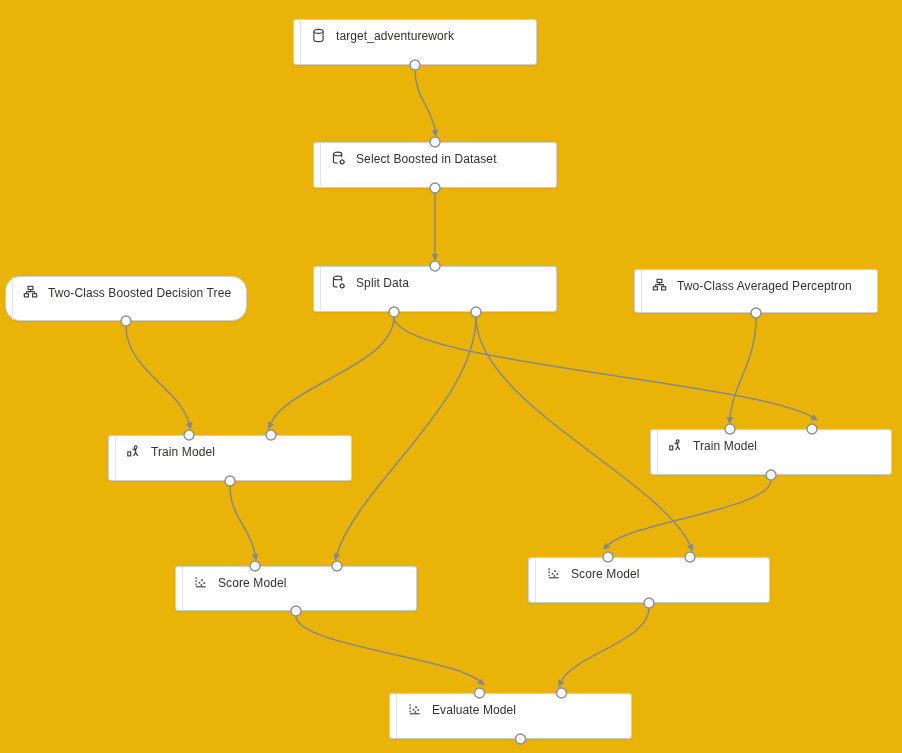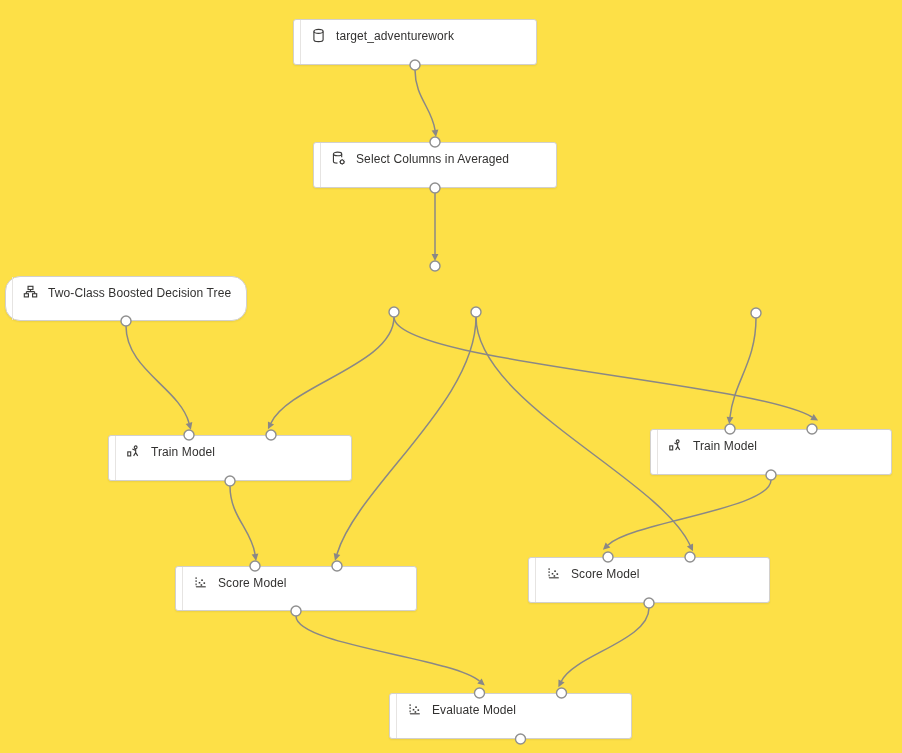--- a/index.html
+++ b/index.html
@@ -4,21 +4,21 @@
 <style>
   html,body{margin:0;padding:0;}
   body{
     background:#f2f2f2;
     font-family:"Liberation Sans","DejaVu Sans",sans-serif;
     -webkit-font-smoothing:antialiased;
   }
   #canvas{
     position:relative;
     width:902px;height:753px;
-    background:#fde047;
+    background:#eab308;
     overflow:hidden;
   }
   .node{
     position:absolute;
     background:#ffffff;
     border:1px solid #d2d0ce;
     border-radius:3px;
     box-shadow:0 1px 2px rgba(0,0,0,.07);
     box-sizing:border-box;
     cursor:pointer;
@@ -79,40 +79,68 @@
     <div class="strip"></div>
     <div class="node-row">
       <span class="icon">
           <svg width="15" height="15" viewBox="0 0 16 16" fill="none" stroke="#3b3a39" stroke-width="1.2">
             <ellipse cx="7" cy="3.1" rx="4.4" ry="1.9"></ellipse>
             <path d="M2.6 3.1v8c0 .95 1.85 1.8 4.3 1.87M11.4 3.1v3.6"></path>
             <circle cx="11.9" cy="11.6" r="2.0"></circle>
             <path stroke-width="1" d="M11.9 8.5v1.1M11.9 13.6v1.1M8.8 11.6h1.1M13.9 11.6h1.1M9.8 9.5l.75.75M13.25 12.95l.75.75M14 9.5l-.75.75M10.55 12.95l-.75.75"></path>
           </svg>
         </span>
-      <span class="label">Select Columns in Averaged</span>
-    </div>
-  </div>
-
+      <span class="label">Select Boosted in Dataset</span>
+    </div>
+  </div>
+
+  <div class="node" style="left: 313px; top: 266px; width: 244px; height: 46px;">
+    <div class="strip"></div>
+    <div class="node-row">
+      <span class="icon">
+          <svg width="15" height="15" viewBox="0 0 16 16" fill="none" stroke="#3b3a39" stroke-width="1.2">
+            <ellipse cx="7" cy="3.1" rx="4.4" ry="1.9"></ellipse>
+            <path d="M2.6 3.1v8c0 .95 1.85 1.8 4.3 1.87M11.4 3.1v3.6"></path>
+            <circle cx="11.9" cy="11.6" r="2.0"></circle>
+            <path stroke-width="1" d="M11.9 8.5v1.1M11.9 13.6v1.1M8.8 11.6h1.1M13.9 11.6h1.1M9.8 9.5l.75.75M13.25 12.95l.75.75M14 9.5l-.75.75M10.55 12.95l-.75.75"></path>
+          </svg>
+        </span>
+      <span class="label">Split Data</span>
+    </div>
+  </div>
 
   <div class="node" style="left: 5px; top: 276px; width: 242px; height: 45px; border-radius: 15px;">
     <div class="strip"></div>
     <div class="node-row">
       <span class="icon">
           <svg width="15" height="15" viewBox="0 0 16 16" fill="none" stroke="#3b3a39" stroke-width="1.2">
             <rect x="5.4" y="1.4" width="5.2" height="3.4"></rect>
             <path d="M8 4.8v2.3M3.6 7.1h8.8M3.6 7.1v2.2M12.4 7.1v2.2"></path>
             <rect x="1.4" y="9.3" width="4.4" height="3.4"></rect>
             <rect x="10.2" y="9.3" width="4.4" height="3.4"></rect>
           </svg>
         </span>
       <span class="label">Two-Class Boosted Decision Tree</span>
     </div>
   </div>
 
+  <div class="node" style="left: 634px; top: 269px; width: 244px; height: 44px;">
+    <div class="strip"></div>
+    <div class="node-row">
+      <span class="icon">
+          <svg width="15" height="15" viewBox="0 0 16 16" fill="none" stroke="#3b3a39" stroke-width="1.2">
+            <rect x="5.4" y="1.4" width="5.2" height="3.4"></rect>
+            <path d="M8 4.8v2.3M3.6 7.1h8.8M3.6 7.1v2.2M12.4 7.1v2.2"></path>
+            <rect x="1.4" y="9.3" width="4.4" height="3.4"></rect>
+            <rect x="10.2" y="9.3" width="4.4" height="3.4"></rect>
+          </svg>
+        </span>
+      <span class="label">Two-Class Averaged Perceptron</span>
+    </div>
+  </div>
 
   <div class="node" style="left: 108px; top: 435px; width: 244px; height: 46px;">
     <div class="strip"></div>
     <div class="node-row">
       <span class="icon">
           <svg width="15" height="15" viewBox="0 0 16 16" fill="none" stroke="#3b3a39" stroke-width="1.2">
             <circle cx="10.3" cy="3.5" r="1.5"></circle>
             <path d="M10.3 5.2v4M10.3 6.8L6.8 5.3M10.3 9.2l-2.2 3.5M10.3 9.2l2.2 3.5"></path>
             <rect x="1.9" y="8.4" width="3.1" height="4.3"></rect>
           </svg>

